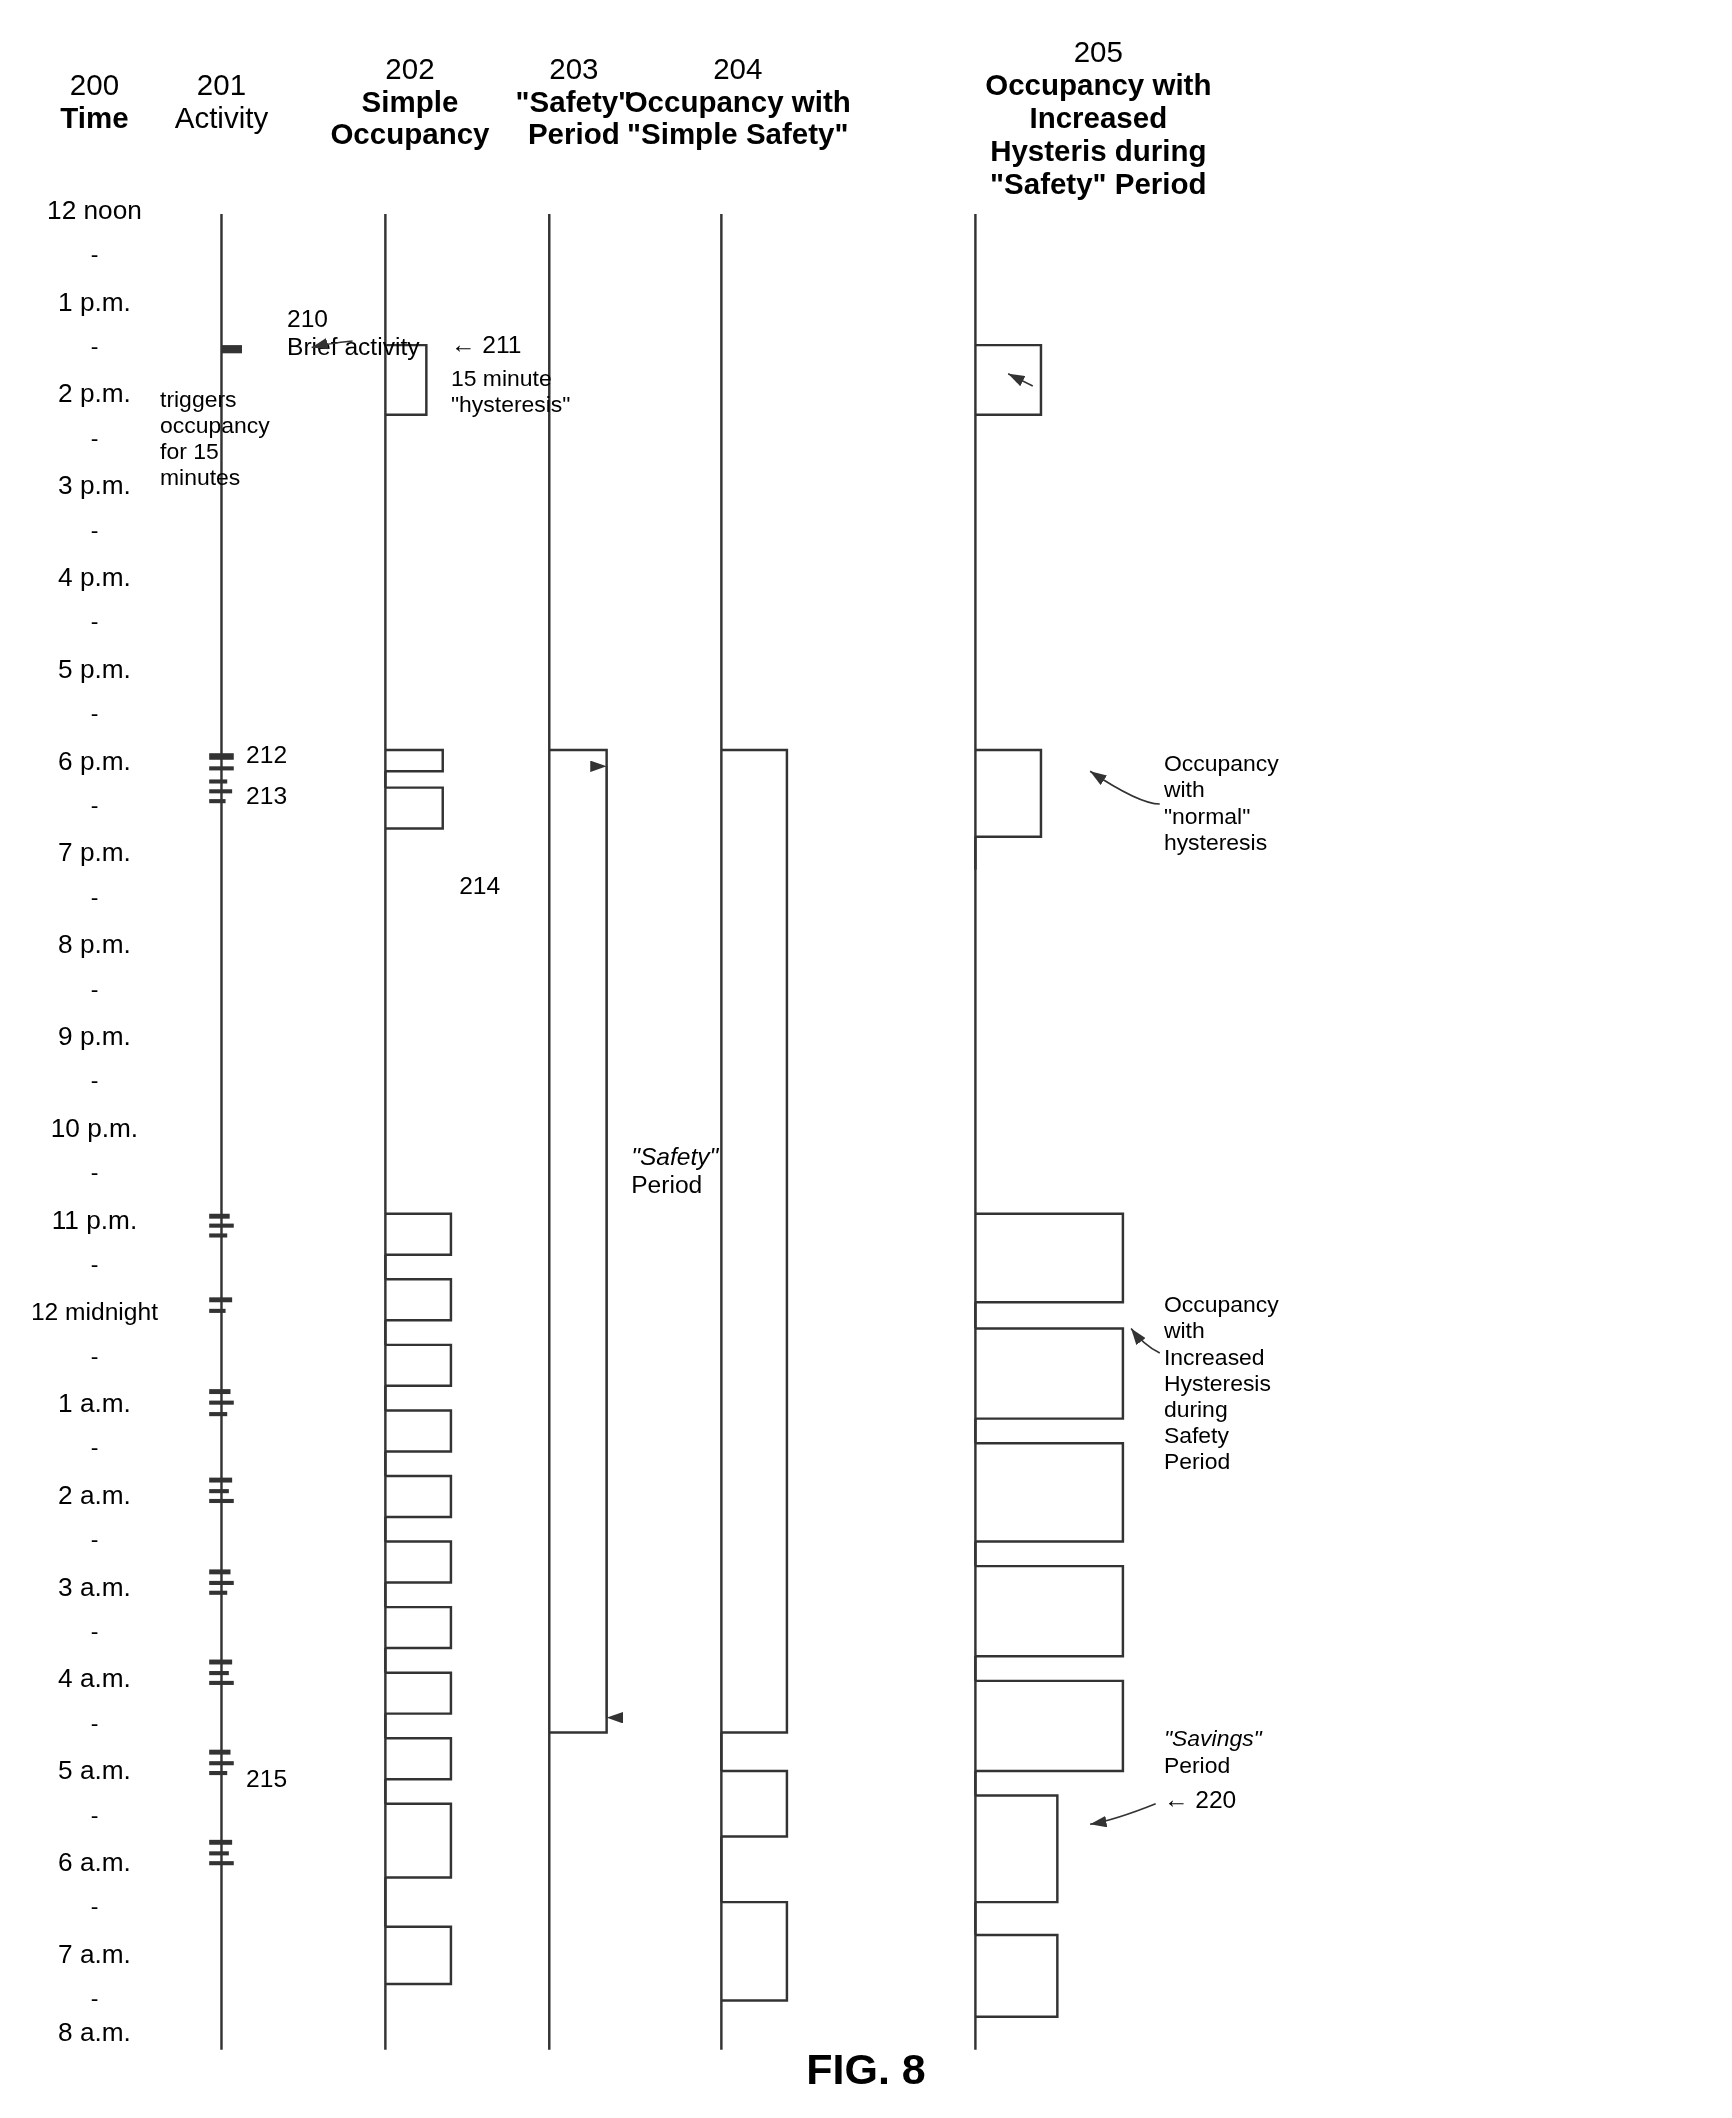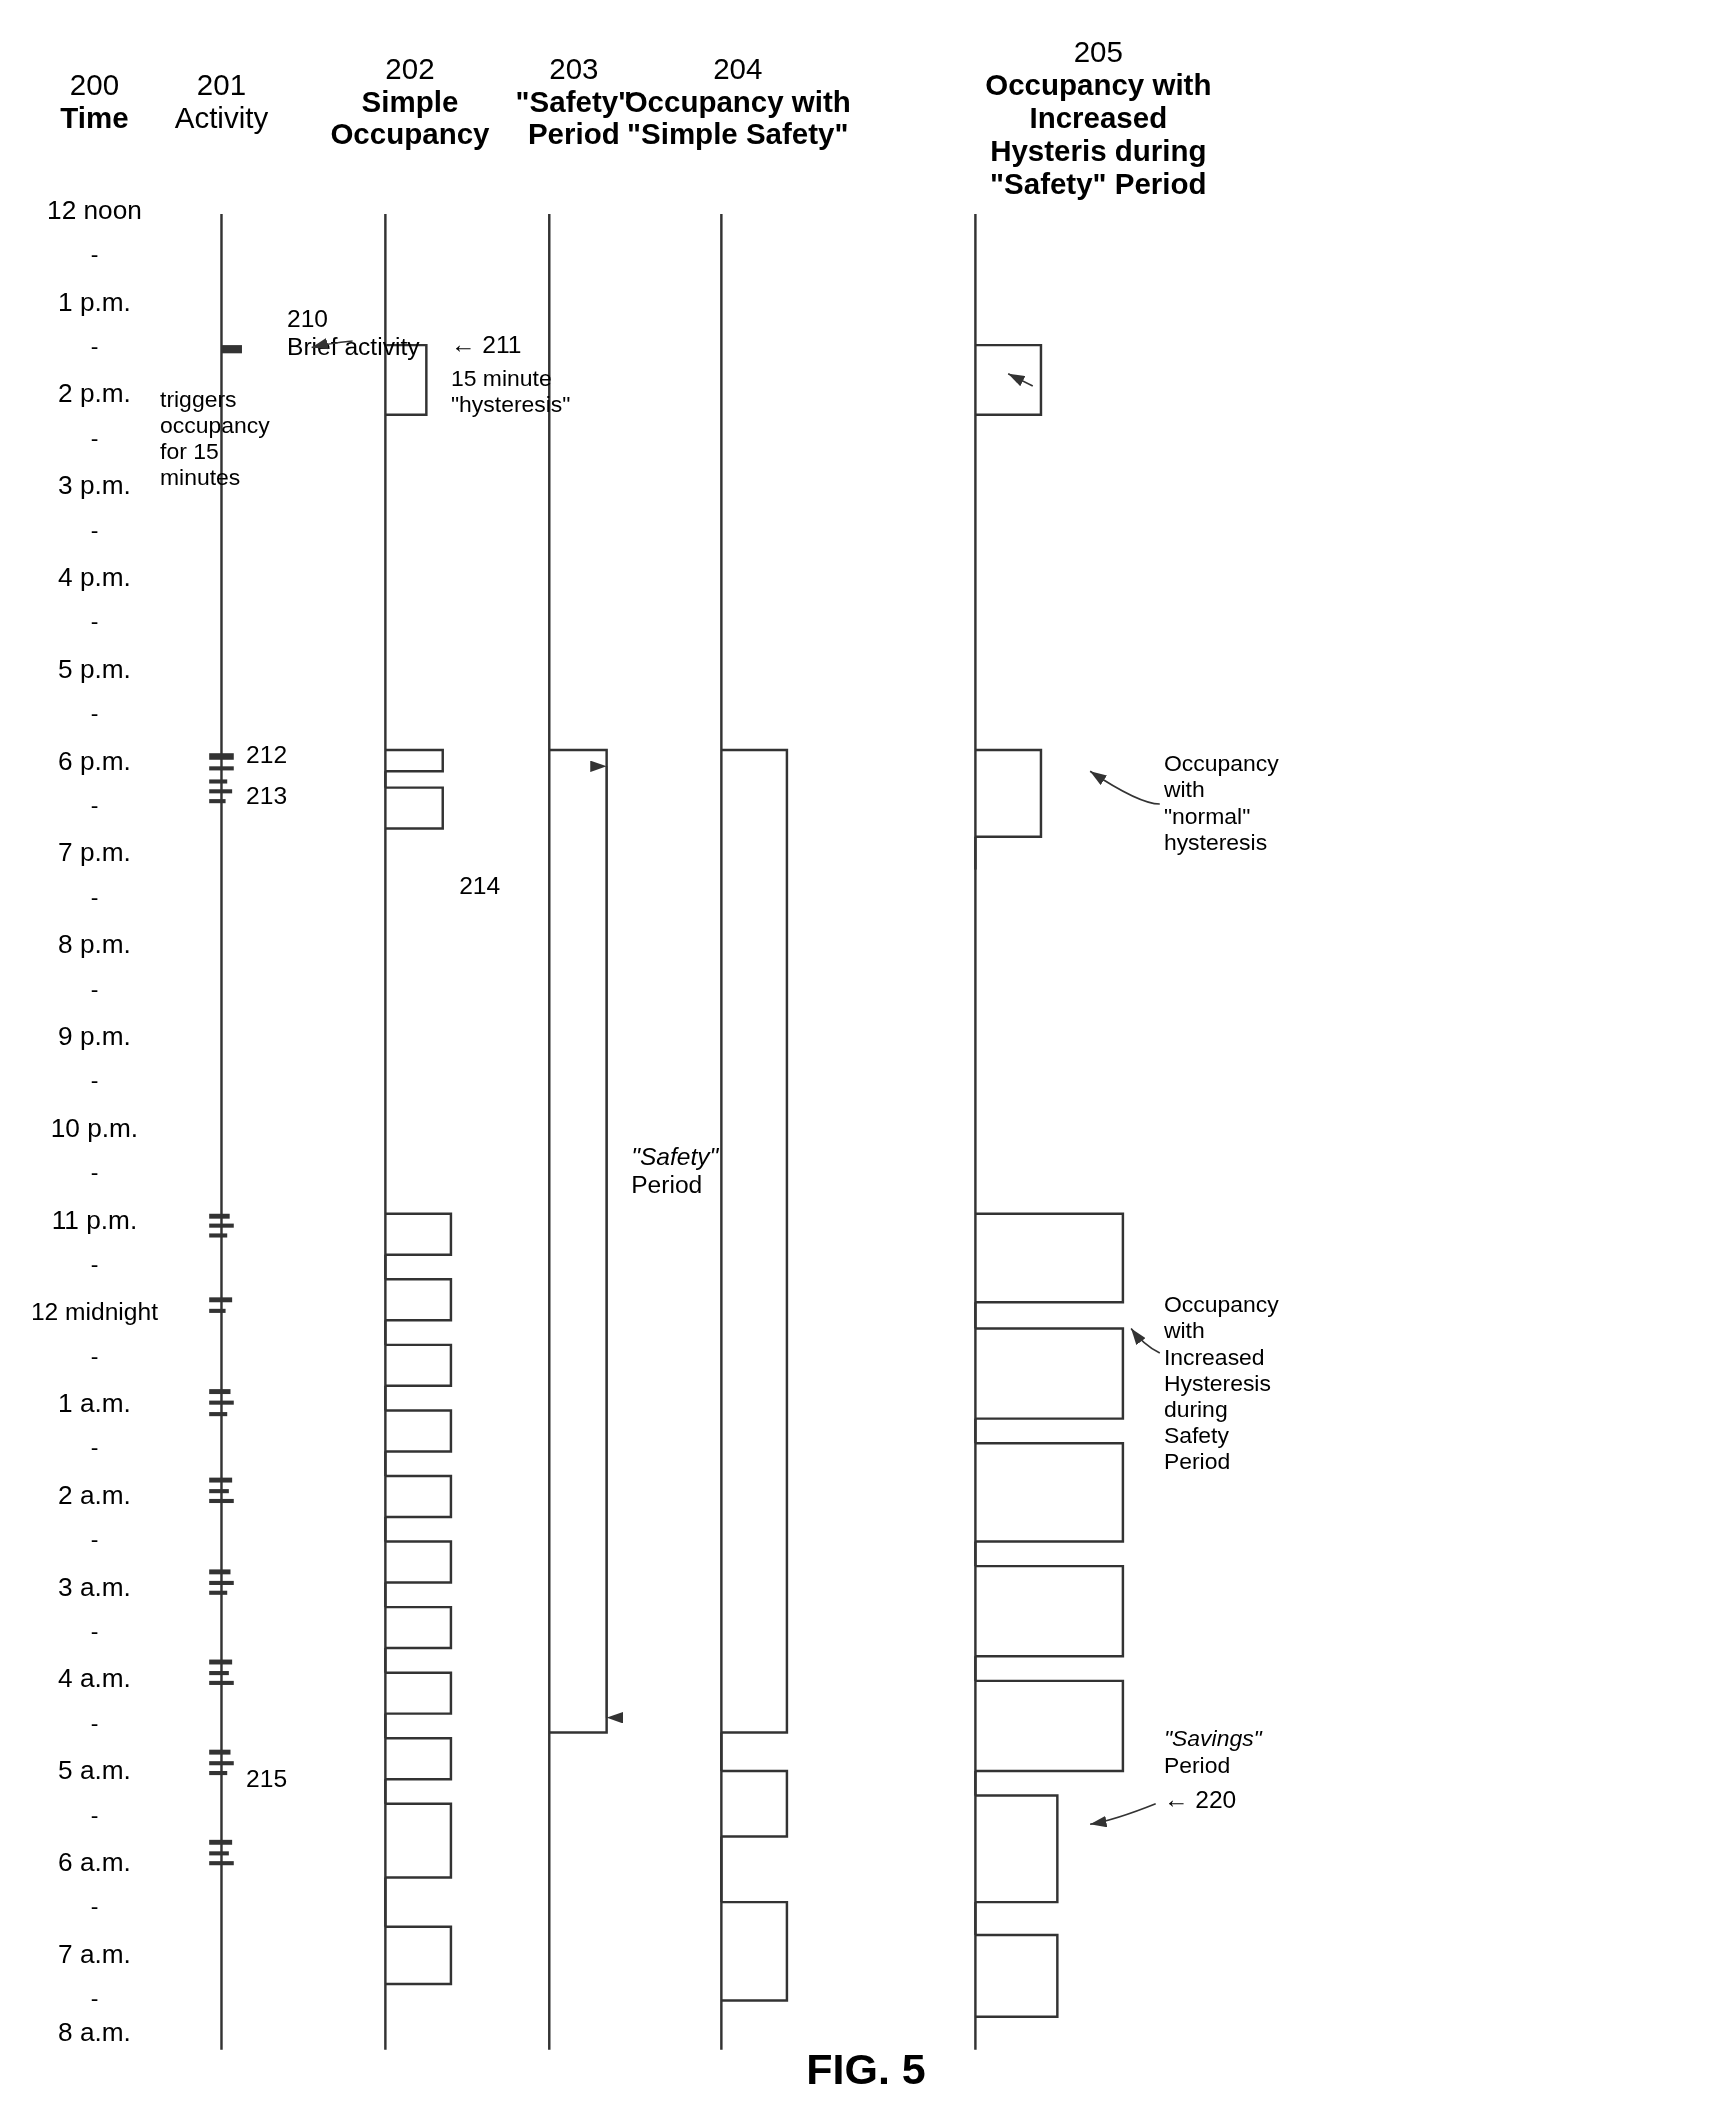--- a/index.html
+++ b/index.html
@@ -270,14 +270,14 @@
 
   <text x="1380" y="2090" font-size="28" font-family="Arial" font-style="italic">"Savings"</text>
   <text x="1380" y="2122" font-size="28" font-family="Arial">Period</text>
 
   <text x="1380" y="2165" font-size="30" font-family="Arial">← 220</text>
   <path d="M 1370,2160 Q 1320,2180 1290,2185" stroke="#333" stroke-width="2" fill="none" marker-end="url(#arrowhead)"></path>
 
 </svg>
 </div>
 
-<div class="fig-label">FIG. 5</div>
+<div class="fig-label">FIG. 8</div>
 
 
 </body></html>

